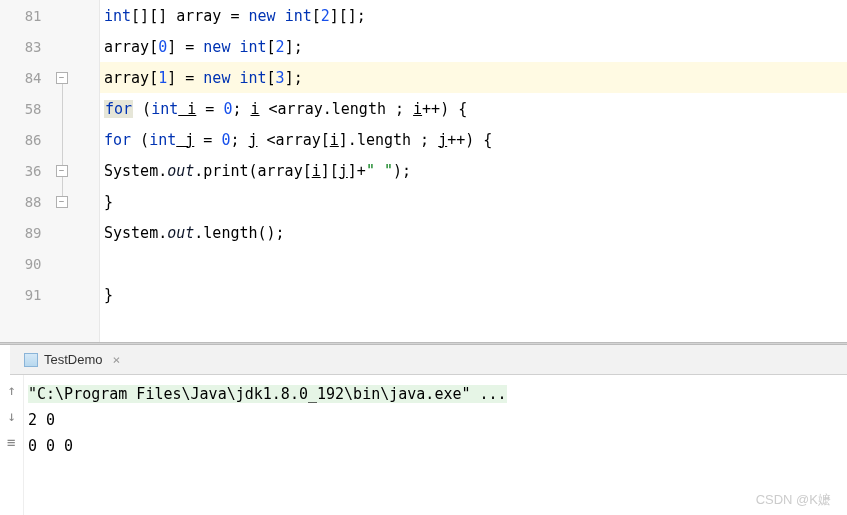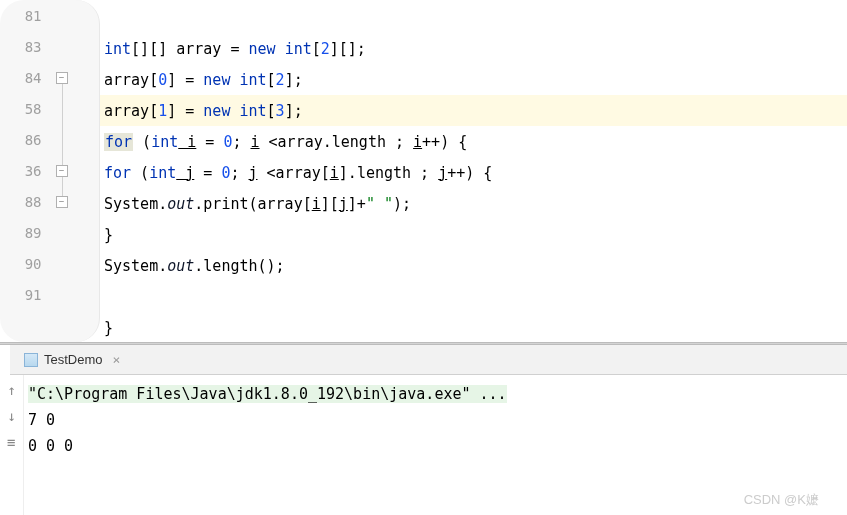--- a/index.html
+++ b/index.html
@@ -17,21 +17,20 @@
       display: flex;
       height: 342px;
       overflow: hidden;
     }
     .gutter {
       width: 100px;
       background: #f7f7f7;
       border-right: 1px solid #e8e8e8;
       flex-shrink: 0;
       position: relative;
-      border-radius: 24px;
     }
     .line-row {
       height: 31px;
       display: flex;
       align-items: center;
       position: relative;
     }
     .line-number {
       width: 48px;
       text-align: right;
@@ -67,21 +66,20 @@
       align-items: center;
       justify-content: center;
       font-size: 9px;
       color: #888;
       line-height: 1;
       z-index: 2;
     }
     .code-area {
       flex: 1;
       position: relative;
-      margin-top: 33px;
     }
     .code-line {
       height: 31px;
       display: flex;
       align-items: center;
       white-space: pre;
       padding-left: 4px;
     }
     .code-line.highlighted {
       background: #fffae3;
@@ -153,21 +151,21 @@
     .console-line {
       height: 26px;
       display: flex;
       align-items: center;
       white-space: pre;
     }
     .cmd-highlight { background: #e6f5e6; }
     .watermark {
       position: absolute;
       bottom: 6px;
-      right: 28px;
+      right: 16px;
       color: #ccc;
       font-family: sans-serif;
       font-size: 13px;
       pointer-events: none;
     }
   </style>
 </head>
 <body>
 
 <div class="editor-area">
@@ -250,18 +248,18 @@
 </div>
 
 <div class="console-area">
   <div class="console-gutter">
     <span>↑</span>
     <span>↓</span>
     <span style="transform:scaleX(-1)">≡</span>
   </div>
   <div class="console-content">
     <div class="console-line"><span class="cmd-highlight">"C:\Program Files\Java\jdk1.8.0_192\bin\java.exe" ...</span></div>
-    <div class="console-line">7 0</div>
+    <div class="console-line">2 0</div>
     <div class="console-line">0 0 0</div>
   </div>
 </div>
 
 <div class="watermark">CSDN @K嬷</div>
 
 </body></html>

